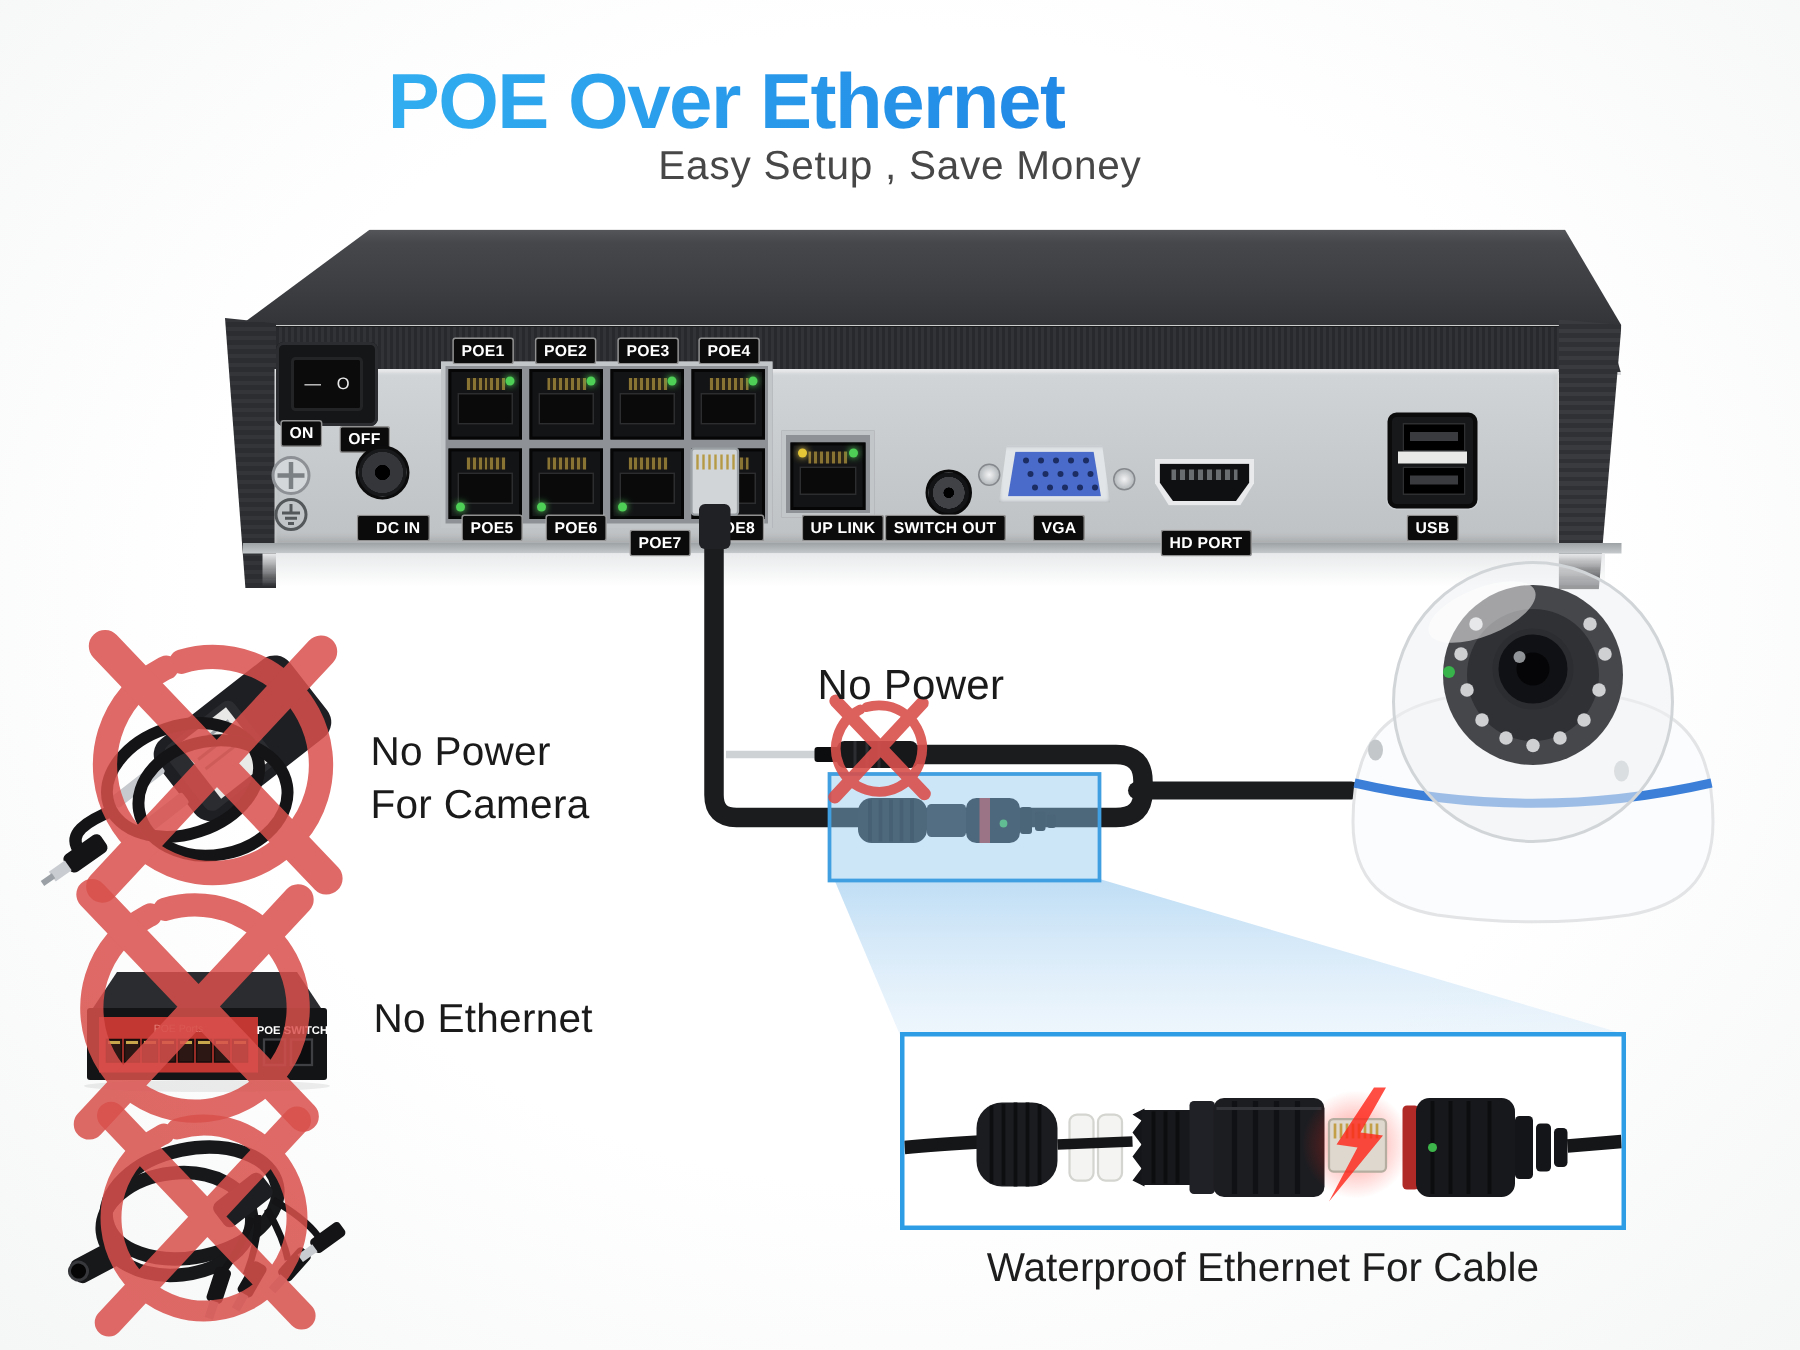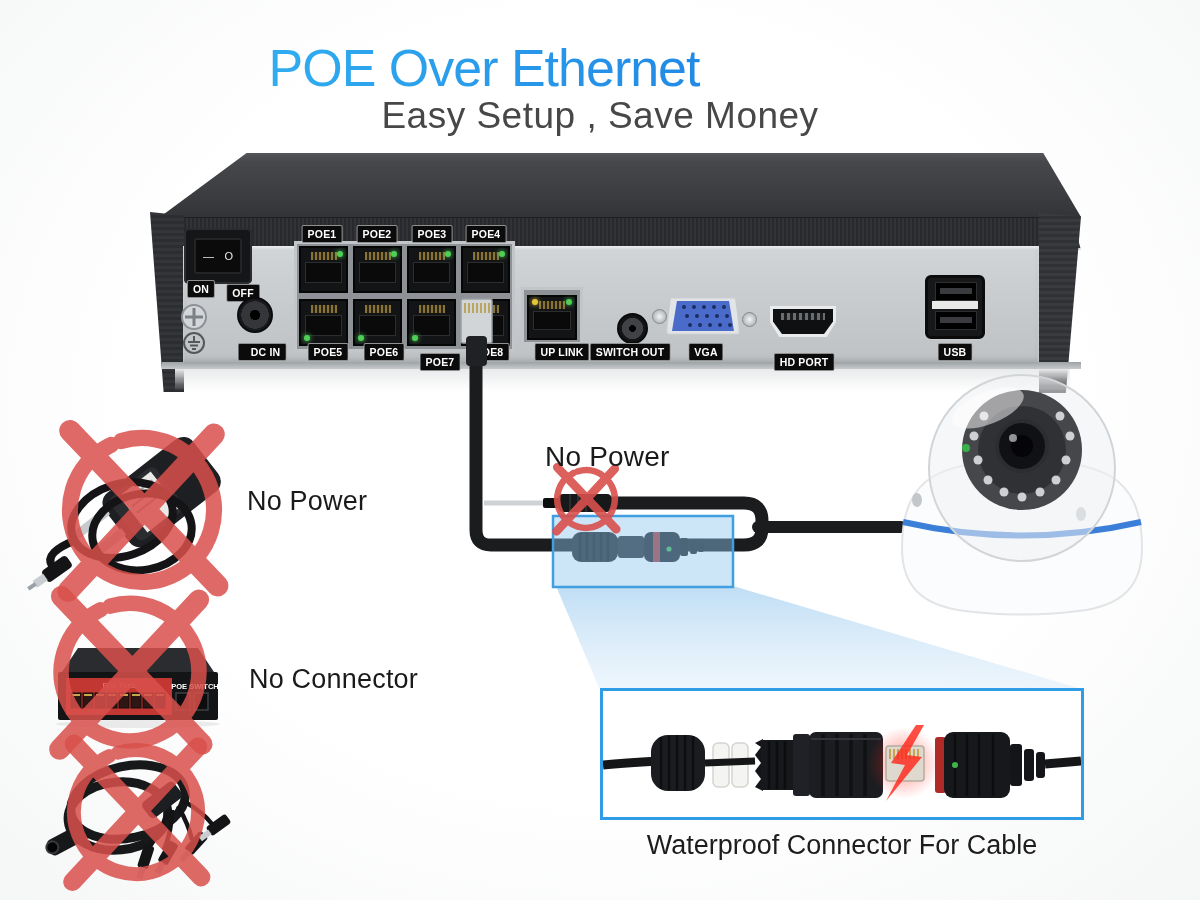--- a/index.html
+++ b/index.html
@@ -1,24 +1,24 @@
 <!DOCTYPE html>
 <html><head>
 <meta charset="utf-8">
 <style>
   html,body{margin:0;padding:0;background:#fff;}
   #stage{position:relative;width:1200px;height:900px;overflow:hidden;
          background:radial-gradient(ellipse at 50% 45%, #ffffff 55%, #f5f6f6 100%);
          font-family:"Liberation Sans", sans-serif;}
   .abs{position:absolute;}
   
-  .title{left:0;top:38px;width:968px;text-align:center;font-size:52px;font-weight:normal;letter-spacing:-1px;
+  .title{left:0;top:38px;width:968px;text-align:center;font-size:52px;font-weight:bold;letter-spacing:-1px;
          background:linear-gradient(90deg,#38bef5 5%,#1a78e0 95%);
          -webkit-background-clip:text;background-clip:text;color:transparent;}
-  .subtitle{left:0;top:95px;width:1200px;text-align:center;font-size:37px;color:#474747;letter-spacing:.5px;}
+  .subtitle{left:0;top:95px;width:1200px;text-align:center;font-size:27px;color:#474747;letter-spacing:.5px;}
   
   .nvr-top{left:160px;top:153px;width:921px;height:64px;
       background:linear-gradient(180deg,#55565a 0%,#46474b 14%,#3d3e42 60%,#333438 100%);
       clip-path:polygon(9.4% 0,95.9% 0,100% 100%,0 100%);}
   .nvr-strip{left:160px;top:217px;width:921px;height:30px;
       background:repeating-linear-gradient(90deg,#28292c 0 2px,#323337 2px 4px);
       border-top:1px solid #1c1d1f;border-bottom:2px solid #d8dadc;
       clip-path:polygon(1% 0,99% 0,100% 100%,0 100%);}
   .nvr-side-l{left:150px;top:212px;width:34px;height:180px;
       background:repeating-linear-gradient(0deg,#2c2d30 0 3px,#343539 3px 6px);
@@ -379,21 +379,22 @@
     </g>
 
     <use href="#xmark" transform="translate(142 510) scale(1.8)" opacity=".85"></use>
     <use href="#xmark" transform="translate(130 672) scale(1.72)" opacity=".85"></use>
     <use href="#xmark" transform="translate(136 812) scale(1.55)" opacity=".85"></use>
     <use href="#xmark" transform="translate(586 499) scale(0.72)" opacity=".9"></use>
   </svg>
 
   <div class="abs callout z7" style="left:545px;top:441px;font-size:28px;">No Power</div>
   <div class="abs callout z7" style="left:247px;top:486px;">No Power</div>
-  <div class="abs callout z7" style="left:249px;top:664px;">No Connector</div>
+  <div class="abs callout z7" style="left:247px;top:521px;">For Camera</div>
+  <div class="abs callout z7" style="left:249px;top:664px;">No Ethernet</div>
 
   <div class="abs detailbox">
     <svg width="478" height="126" viewBox="0 0 478 126">
       <path d="M 0 74 C 20 72 38 71 56 70" fill="none" stroke="#151618" stroke-width="9"></path>
       <g>
         <rect x="48" y="44" width="54" height="56" rx="17" fill="#1b1c1f"></rect>
         <path d="M58 46 V98 M66 45 V99 M74 44 V100 M82 44 V100 M90 45 V99" stroke="#0d0e10" stroke-width="2.5"></path>
       </g>
       <g>
         <rect x="110" y="52" width="16" height="44" rx="5" fill="#f4f4f2" stroke="#d4d4d0" stroke-width="1.5"></rect>
@@ -430,15 +431,15 @@
       </g>
       <path d="M 442 73 C 455 72 466 71 478 70" fill="none" stroke="#151618" stroke-width="9"></path>
       <defs>
         <radialGradient id="redGlowB">
           <stop offset="0" stop-color="#ff2317" stop-opacity=".5"></stop>
           <stop offset="1" stop-color="#ff2317" stop-opacity="0"></stop>
         </radialGradient>
       </defs>
     </svg>
   </div>
-  <div class="abs caption z7">Waterproof Connector For Cable</div>
+  <div class="abs caption z7">Waterproof Ethernet For Cable</div>
 
 </div>
 
 </body></html>

